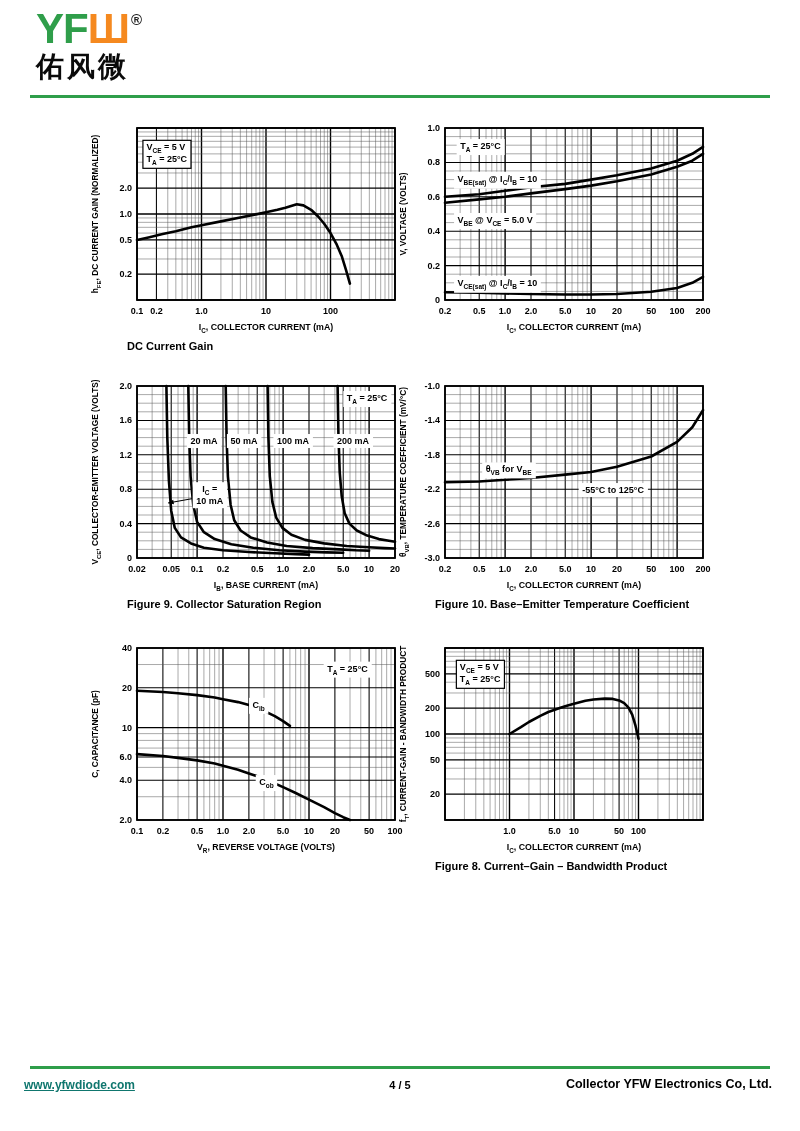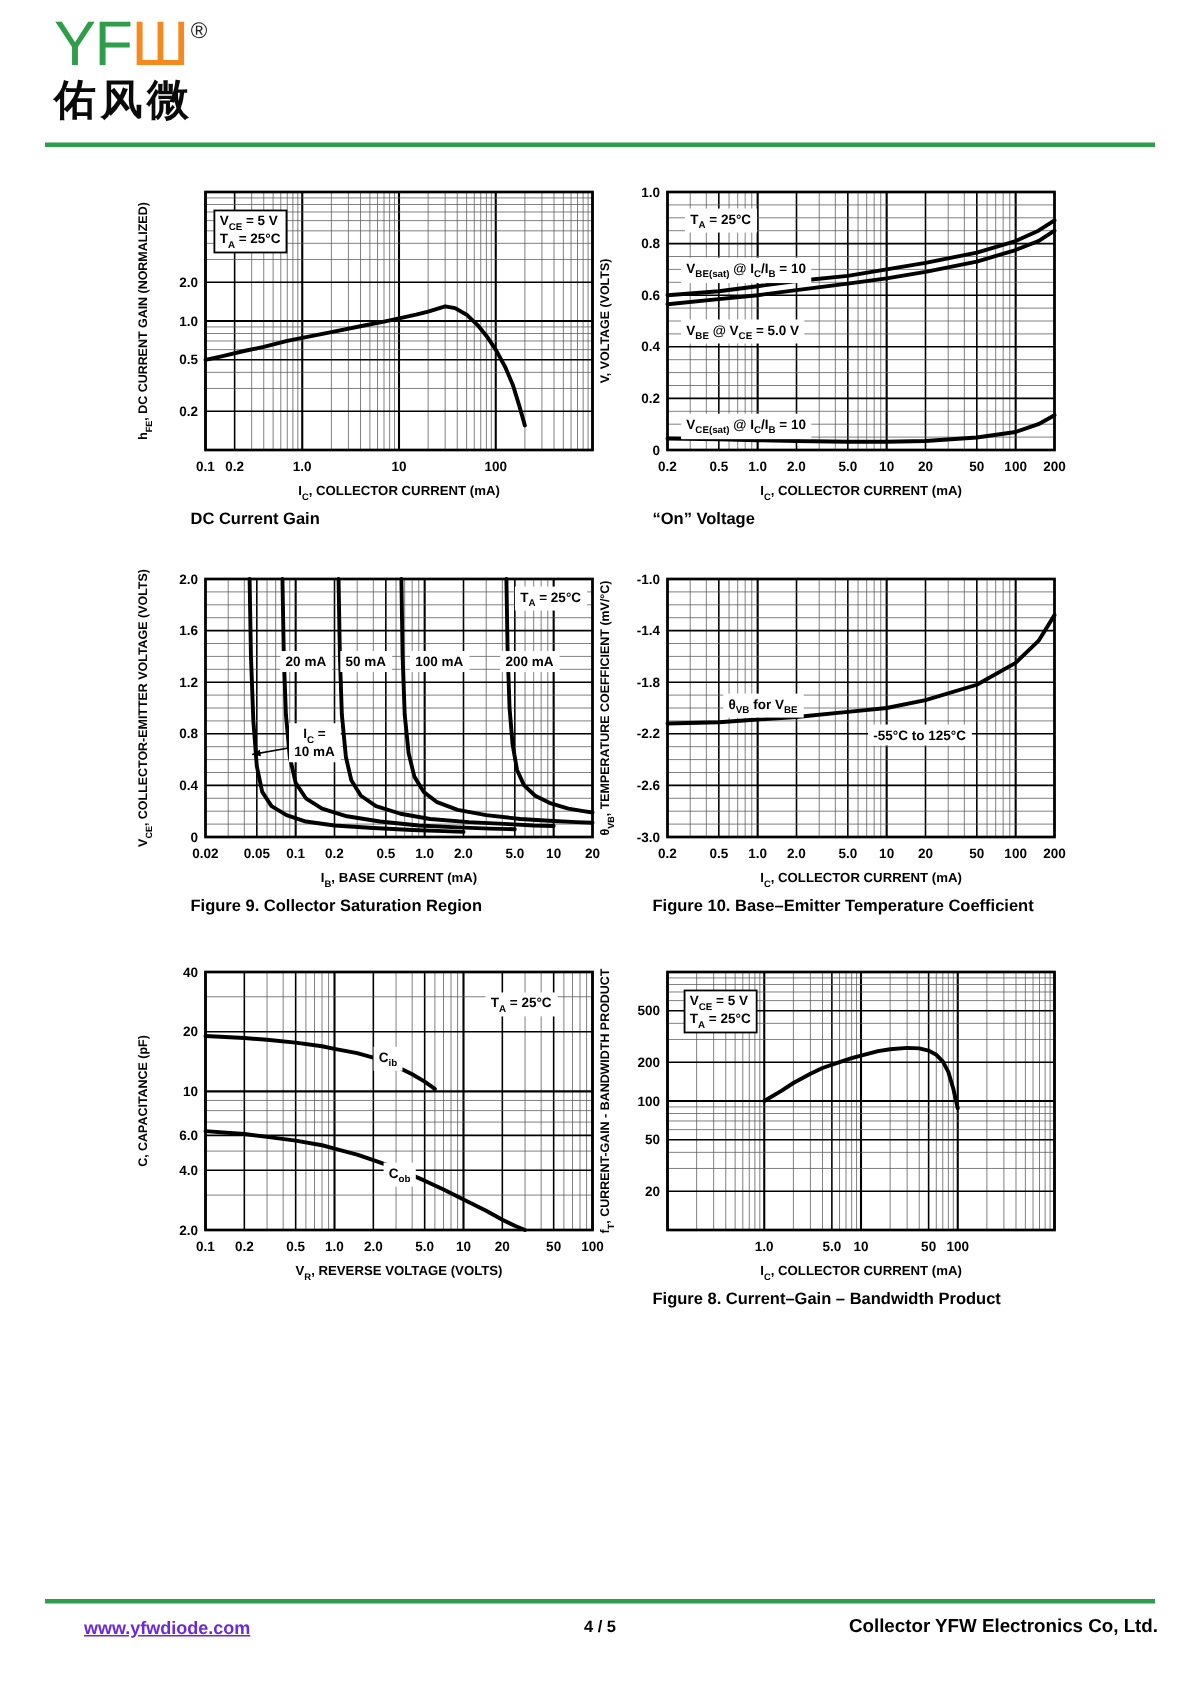--- a/index.html
+++ b/index.html
@@ -1,31 +1,31 @@
 <!DOCTYPE html>
 <html><head>
 <meta charset="utf-8">
 <style>
   *{margin:0;padding:0;box-sizing:border-box}
   html,body{width:800px;height:1131px;background:#fff}
   body{position:relative;font-family:"Liberation Sans",sans-serif;color:#000}
   .page{position:absolute;inset:0;background:#fff;overflow:hidden}
   .logo{position:absolute;left:36px;top:8px;line-height:1}
-  .logo-latin{font-weight:normal;font-size:42px;letter-spacing:-1px}
+  .logo-latin{font-weight:bold;font-size:42px;letter-spacing:-1px}
   .logo-latin .yf{color:#2f9e4a}
   .logo-latin .wg{color:#f5891f}
   .logo-latin .reg{font-size:15px;color:#222;vertical-align:18px;margin-left:2px}
   .logo-cn{font-weight:bold;font-size:28px;letter-spacing:3px;margin-top:3px;color:#0a0a0a}
   .doc-title{position:absolute;right:30px;top:64px;font-size:17.5px;font-weight:bold;letter-spacing:.2px}
   .hrule{position:absolute;left:30px;right:30px;height:3px;background:#2f9e4a}
   .fig{position:absolute;width:320px}
   .fig svg{display:block}
   .fig figcaption{margin-top:5px;padding-left:42px;text-align:left;font-weight:bold;font-size:11px;white-space:nowrap}
   svg text{font-family:"Liberation Sans",sans-serif;font-weight:bold;fill:#000}
-  .site{position:absolute;left:56px;top:1078px;font-size:12px;font-weight:bold;color:#6d28d9;text-decoration:underline;cursor:pointer}
+  .site{position:absolute;left:24px;top:1078px;font-size:12px;font-weight:bold;color:#0f766e;text-decoration:underline;cursor:pointer}
   .pageno{position:absolute;left:0;right:0;top:1079px;text-align:center;font-size:11px;font-weight:bold}
   .company{position:absolute;right:28px;top:1077px;font-size:12.5px;font-weight:bold}
 </style>
 </head>
 <body>
 
 <div class="page">
 
   <div class="logo">
     <div class="logo-latin"><span class="yf">YF</span><span class="wg">Ш</span><span class="reg">®</span></div>
@@ -209,21 +209,20 @@
           <text x="47" y="183.0" text-anchor="end" font-size="9">0</text>
           <text x="47" y="148.6" text-anchor="end" font-size="9">0.2</text>
           <text x="47" y="114.2" text-anchor="end" font-size="9">0.4</text>
           <text x="47" y="79.8" text-anchor="end" font-size="9">0.6</text>
           <text x="47" y="45.4" text-anchor="end" font-size="9">0.8</text>
           <text x="47" y="11.0" text-anchor="end" font-size="9">1.0</text>
         </g>
         <text x="181" y="210" text-anchor="middle" font-size="8.8"><tspan dy="0" font-size="8.8">I</tspan><tspan dy="3" font-size="6.3">C</tspan><tspan dy="-3" font-size="8.8">, COLLECTOR CURRENT (mA)</tspan></text>
         <text transform="translate(13 94) rotate(-90)" text-anchor="middle" font-size="8.3"><tspan dy="0" font-size="8.3">V, VOLTAGE (VOLTS)</tspan></text>
       </svg>
-    <figcaption>“On” Voltage</figcaption>
   </figure>
 
   <figure class="fig" style="left:85px;top:378px">
     <svg width="320" height="215">
         <g>
           <line x1="52.00" y1="8" x2="52.00" y2="180" stroke="#000" stroke-width="1.05"></line>
           <line x1="67.14" y1="8" x2="67.14" y2="180" stroke="#555" stroke-width="0.5"></line>
           <line x1="77.89" y1="8" x2="77.89" y2="180" stroke="#555" stroke-width="0.5"></line>
           <line x1="86.22" y1="8" x2="86.22" y2="180" stroke="#000" stroke-width="1.05"></line>
           <line x1="93.03" y1="8" x2="93.03" y2="180" stroke="#555" stroke-width="0.5"></line>

